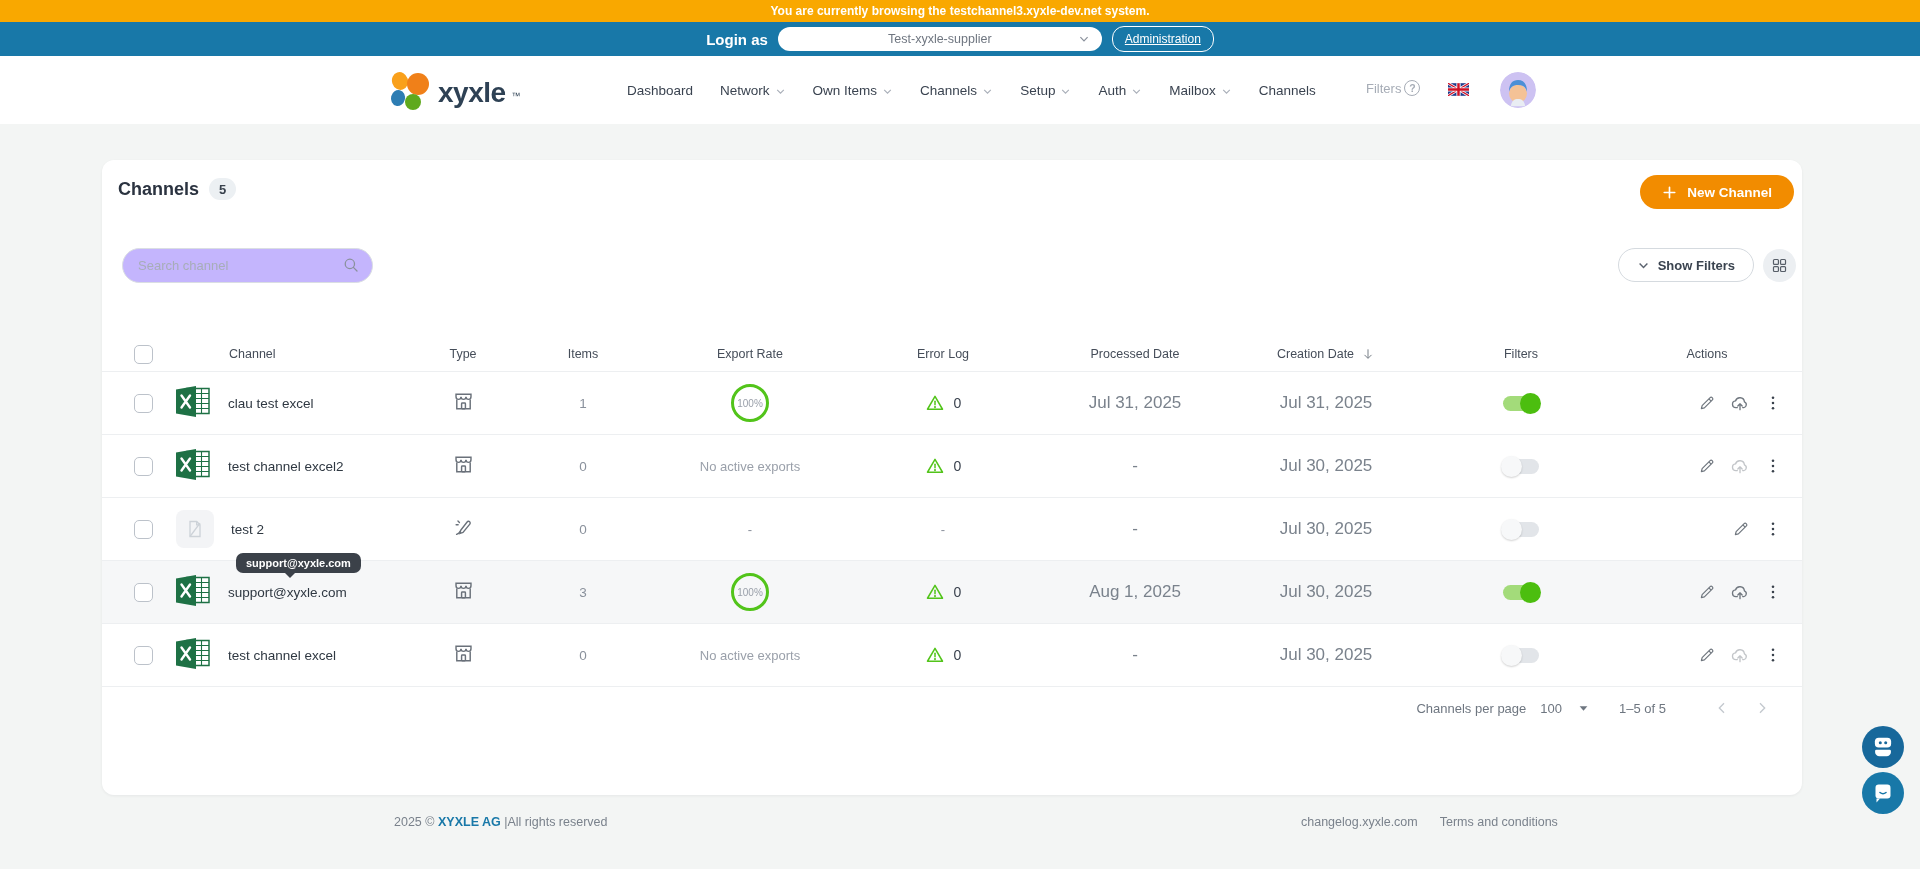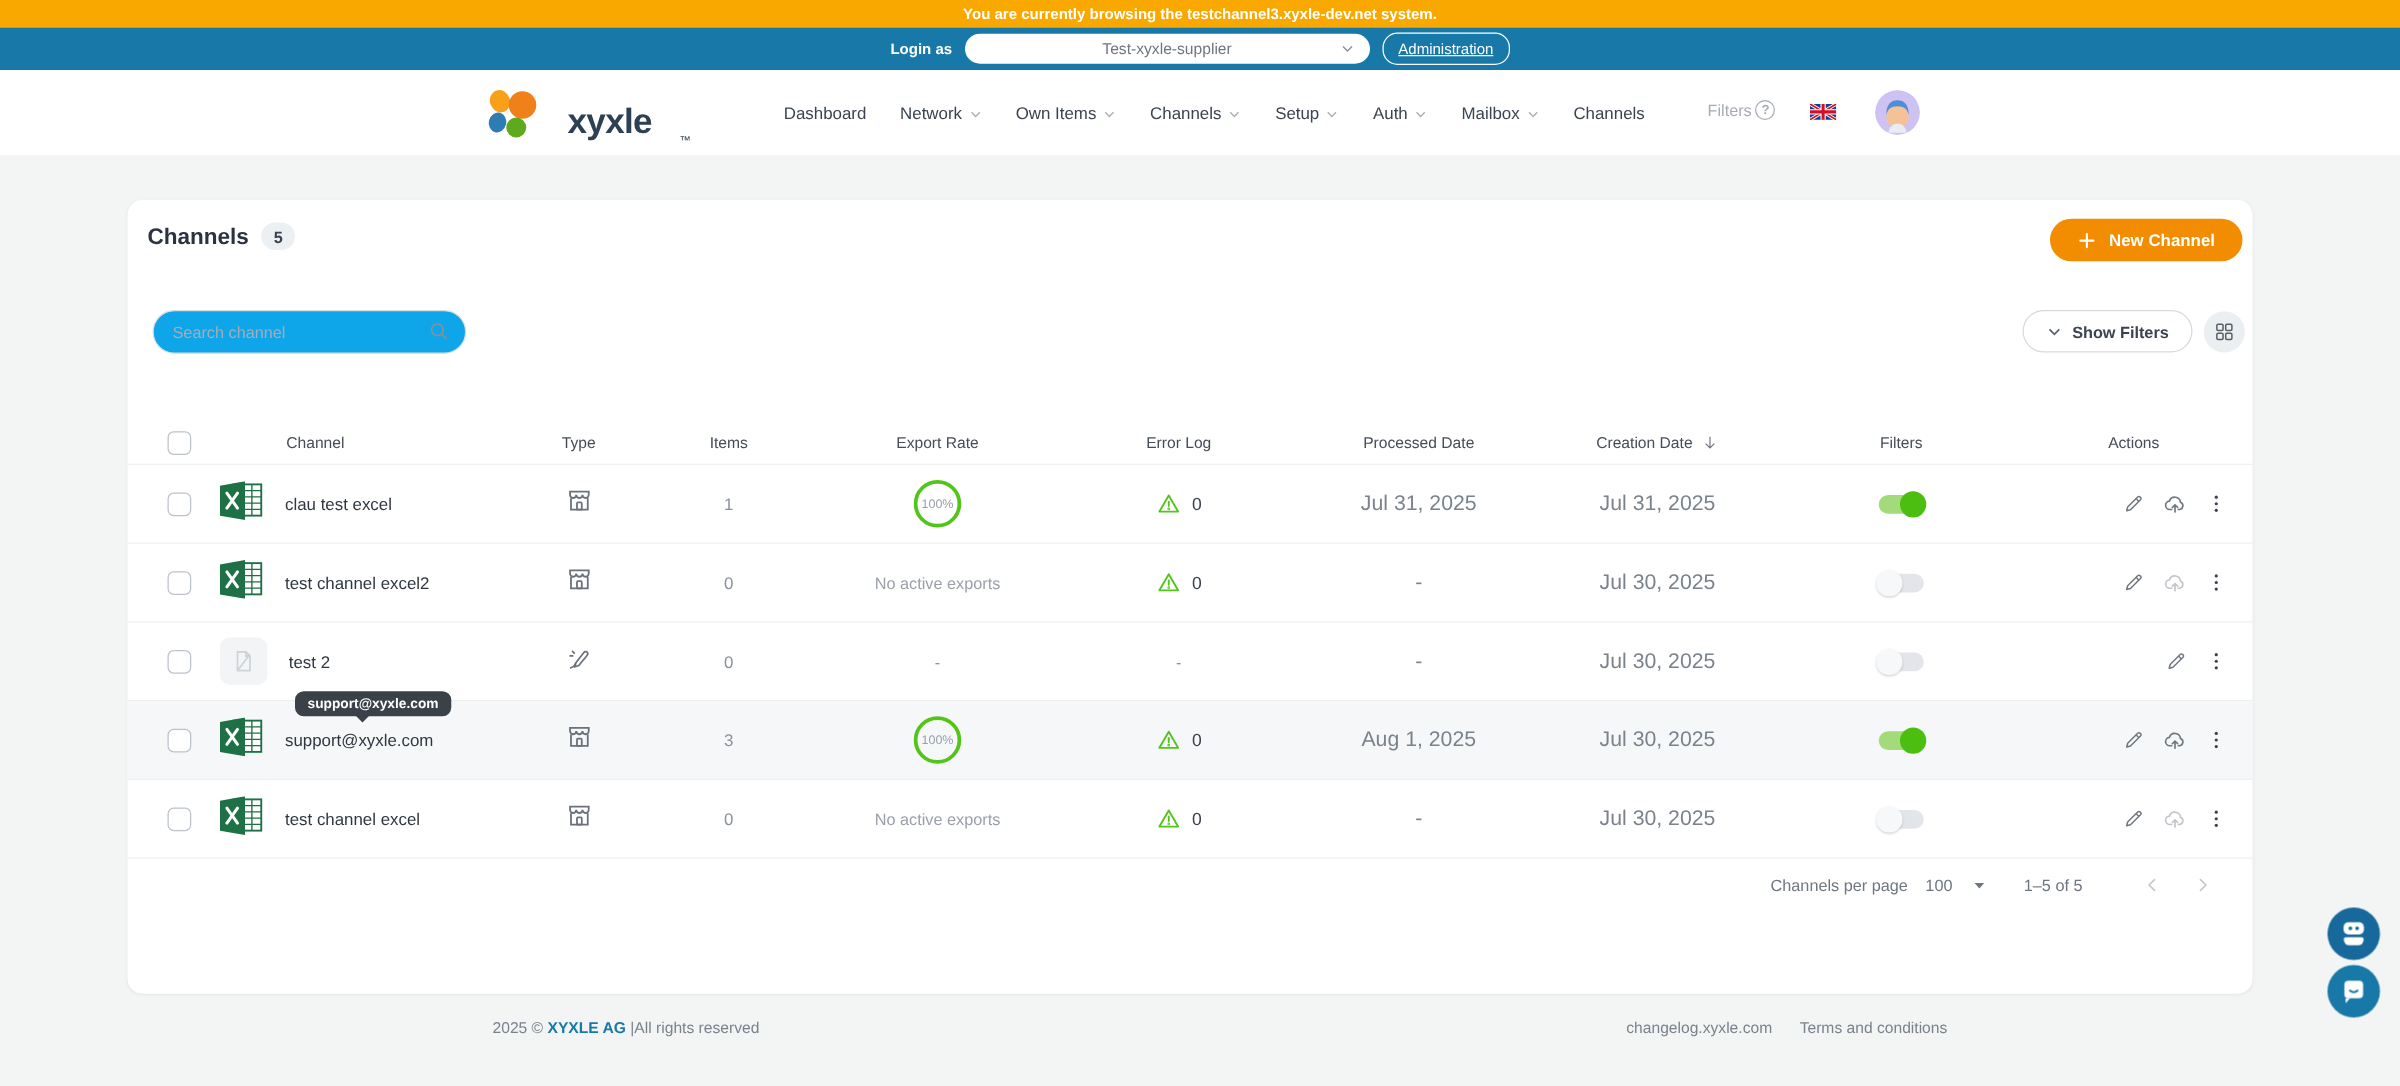--- a/index.html
+++ b/index.html
@@ -3,30 +3,30 @@
 <meta charset="utf-8">
 <style>
   * { margin:0; padding:0; box-sizing:border-box; }
   html,body { width:1920px; height:869px; overflow:hidden; background:#F3F5F4;
     font-family:"Liberation Sans", sans-serif; }
 
   
   .sys-banner { height:22px; background:#F9A800; color:#fff; font-size:12px; font-weight:bold;
     text-align:center; line-height:22px; }
   .admin-bar { height:34px; background:#1878A8; display:flex; align-items:center; justify-content:center; gap:10px; }
-  .admin-bar .login-as { color:#fff; font-size:12px; font-weight:bold; }
+  .admin-bar .login-as { color:#fff; font-size:15px; font-weight:bold; }
   .supplier-select { width:324px; height:24px; background:#fff; border-radius:12px; position:relative;
     display:flex; align-items:center; justify-content:center; font-size:12.5px; color:#6F7680; cursor:pointer; }
   .supplier-select .chev { position:absolute; right:12px; top:6px; }
   .admin-pill { height:24px; border:1.5px solid #fff; border-radius:12px; padding:12px 12px; display:flex; align-items:center;
     color:#fff; font-size:12px; text-decoration:underline; cursor:pointer; background:transparent; }
 
   
   .app-header { height:68px; background:#fff; position:relative; }
-  .logo { position:absolute; left:388px; top:14px; display:flex; align-items:flex-end; gap:22px; cursor:pointer; }
+  .logo { position:absolute; left:388px; top:14px; display:flex; align-items:center; gap:6px; cursor:pointer; }
   .logo-text { font-size:28px; font-weight:bold; color:#2E4154; letter-spacing:-0.5px; line-height:40px; }
   .logo-tm { font-size:9px; color:#2E4154; margin-top:6px; }
   .main-nav { position:absolute; left:627px; top:0; height:68px; display:flex; align-items:center; gap:27px; }
   .nav-item { display:flex; align-items:center; gap:5px; font-size:13.5px; color:#3A4350; font-weight:500; cursor:pointer; white-space:nowrap; }
   .nav-item svg { margin-top:2px; }
   .helpdesk { position:absolute; left:1366px; top:24px; display:flex; align-items:center; gap:3px;
     color:#A6ACB6; font-size:13px; cursor:pointer; }
   .help-q { width:16px; height:16px; border:1.4px solid #A6ACB6; border-radius:50%; font-size:10.5px;
     display:flex; align-items:center; justify-content:center; color:#A6ACB6; font-weight:bold; }
   .flag-btn { position:absolute; left:1448px; top:27px; cursor:pointer; line-height:0; }
@@ -38,21 +38,21 @@
   .page-title-row { position:absolute; left:16px; top:18px; display:flex; align-items:center; gap:10px; }
   .page-title { font-size:18px; font-weight:bold; color:#2B3340; }
   .count-badge { background:#ECF0F3; color:#39424E; border-radius:11px; min-width:27px; height:22px;
     display:flex; align-items:center; justify-content:center; font-size:13px; font-weight:bold; padding:0 8px; }
   .new-channel-btn { position:absolute; right:8px; top:15px; height:34px; border:none; border-radius:17px;
     background:#F28C00; color:#fff; font-size:13.5px; font-weight:bold; display:flex; align-items:center;
     gap:10px; padding:0 22px; cursor:pointer; font-family:inherit; }
 
   .search-wrap { position:absolute; left:20px; top:88px; width:251px; height:35px; }
   .search-input { width:100%; height:100%; border:1px solid #DADEE3; border-radius:18px; padding:0 38px 0 15px;
-    font-size:13px; color:#3A4350; outline:none; font-family:inherit; background:#0ea5e9; }
+    font-size:13px; color:#3A4350; outline:none; font-family:inherit; background:#c4b5fd; }
   .search-input::placeholder { color:#A7ADB8; }
   .search-icon { position:absolute; right:13px; top:8px; }
 
   .filters-btn { position:absolute; right:48px; top:88px; height:34px; border:1px solid #D5DADF; background:#fff;
     border-radius:17px; display:flex; align-items:center; gap:8px; padding:0 18px; font-size:13px; font-weight:bold;
     color:#3A434F; cursor:pointer; font-family:inherit; }
   .grid-view-btn { position:absolute; right:6px; top:89px; width:33px; height:33px; border-radius:50%;
     background:#ECEFF2; border:none; display:flex; align-items:center; justify-content:center; cursor:pointer; }
 
   

